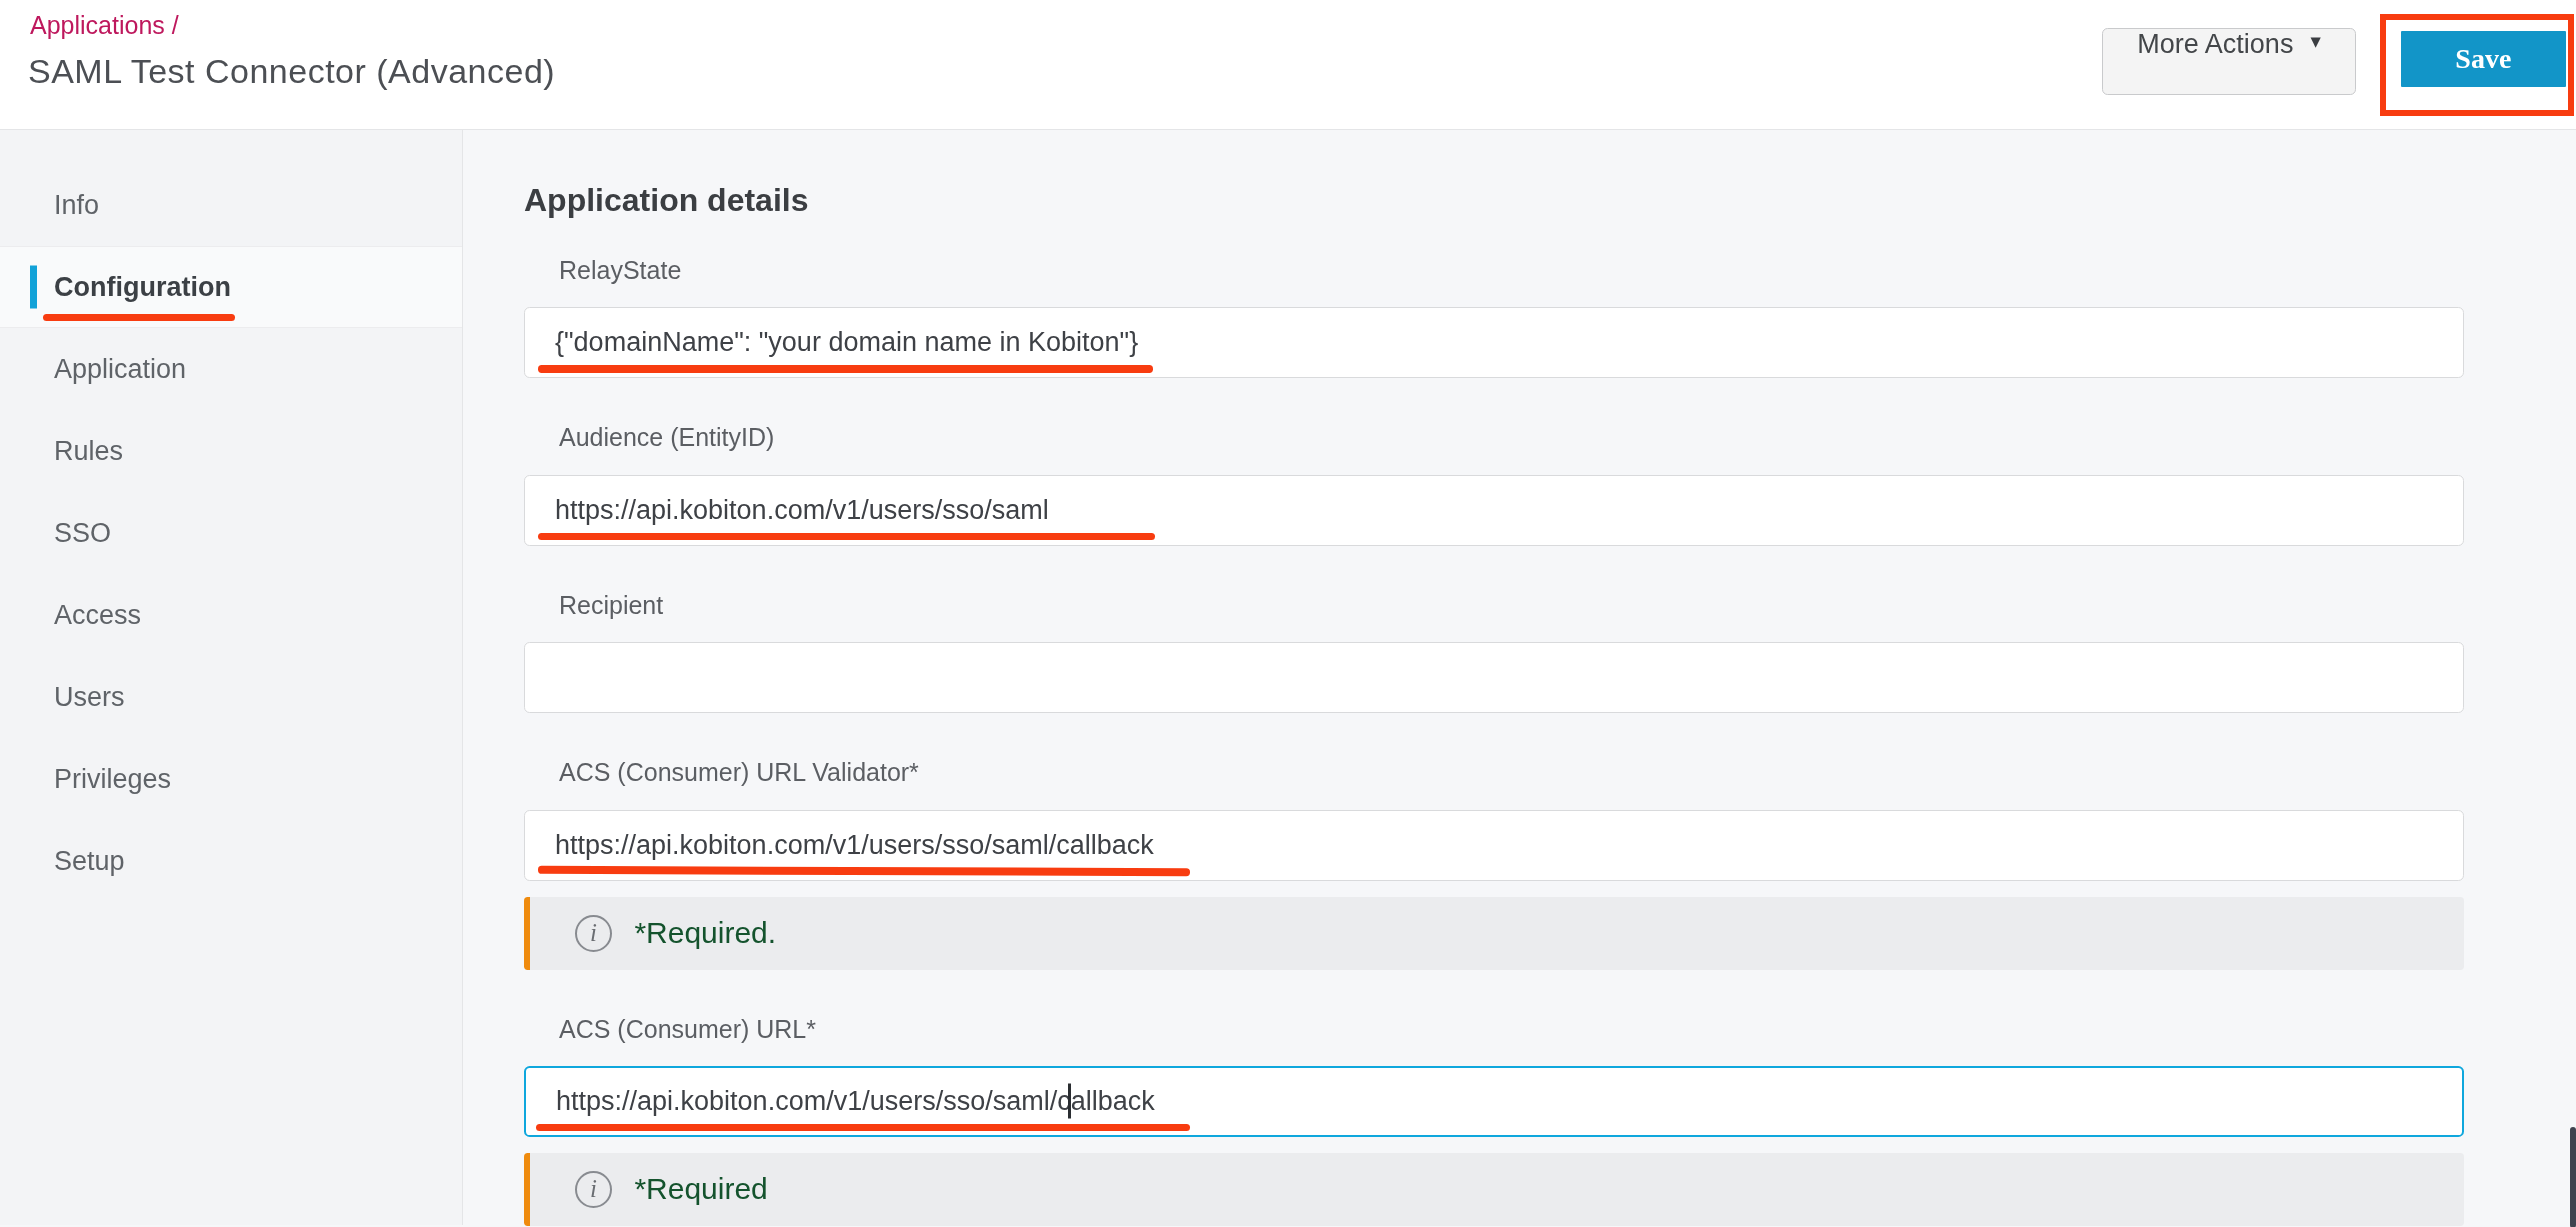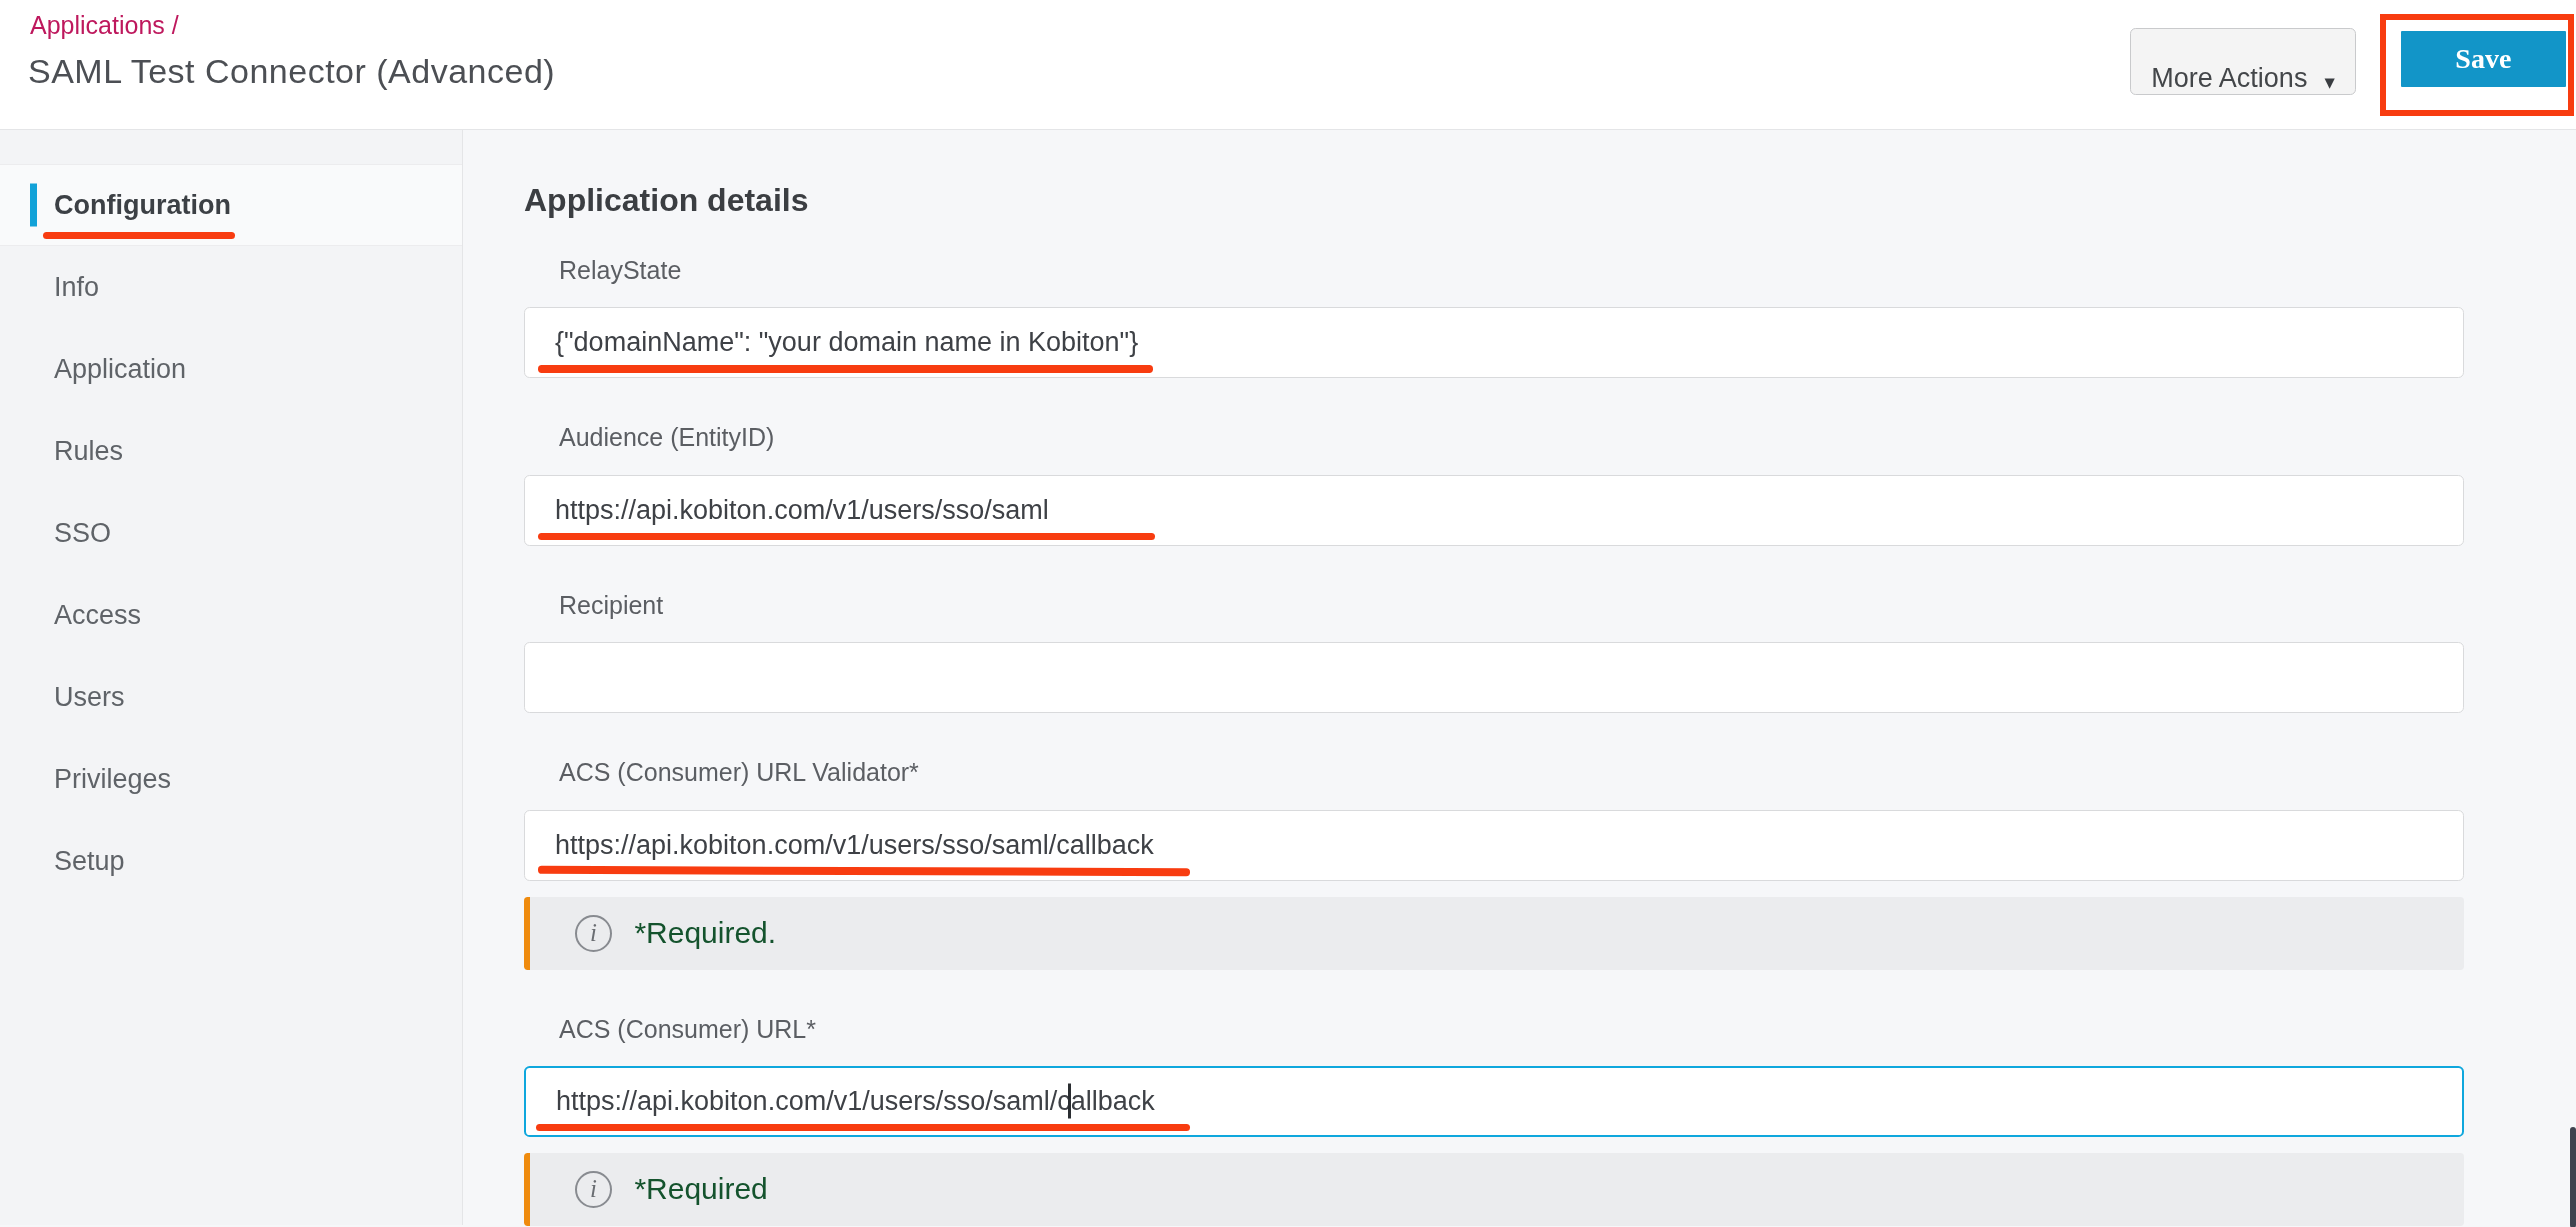--- a/index.html
+++ b/index.html
@@ -21,27 +21,27 @@
   .breadcrumb {
     position: absolute; left: 30px; top: 11.2px;
     font-size: 25px; color: #be185d; cursor: pointer;
   }
   .page-title {
     position: absolute; left: 28px; top: 52px;
     font-size: 34px; color: #4c4f54; letter-spacing: 0.5px;
   }
   .more-actions-btn {
     position: absolute; right: 220px; top: 28px;
-    width: 226px; height: 67px;
+    width: 254px; height: 67px;
     background: #f4f4f4;
     border: 1.9px solid #c9cacc;
     border-radius: 5.6px;
     font-family: "Liberation Sans", sans-serif;
     font-size: 27px; color: #434649;
-    display: flex; align-items: flex-end; justify-content: center;
+    display: flex; align-items: flex-start; justify-content: center;
     gap: 17px; cursor: pointer;
   }
   .more-actions-btn .caret { font-size: 20.5px; color: #3a3d41; }
   .save-btn {
     position: absolute; right: 10.2px; top: 31px;
     width: 165px; height: 56px;
     background: #1295c8;
     border: none; border-radius: 1px;
     font-family: Liberation Serif, serif;
     font-size: 28px; font-weight: 700; color: #ffffff;
@@ -172,29 +172,29 @@
     <span class="caret">▾</span>
   </button>
 
   <button class="save-btn">Save</button>
   <div class="save-annotation"></div>
 </div>
 
 <div class="body-wrap">
 
   <nav class="sidebar">
+    <div class="side-item">
+      <span>Info</span>
+    </div>
     <div class="side-item active">
       <div class="active-indicator"></div>
       <span>Configuration</span>
       <div class="config-annotation"></div>
     </div>
     <div class="side-item">
-      <span>Info</span>
-    </div>
-    <div class="side-item">
       <span>Application</span>
     </div>
     <div class="side-item">
       <span>Rules</span>
     </div>
     <div class="side-item">
       <span>SSO</span>
     </div>
     <div class="side-item">
       <span>Access</span>

